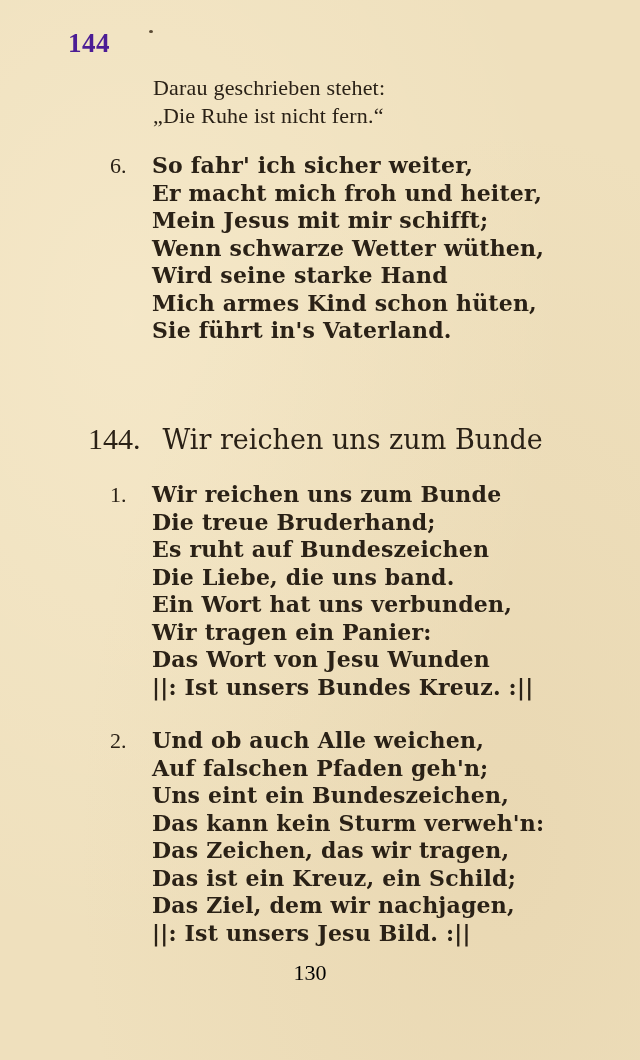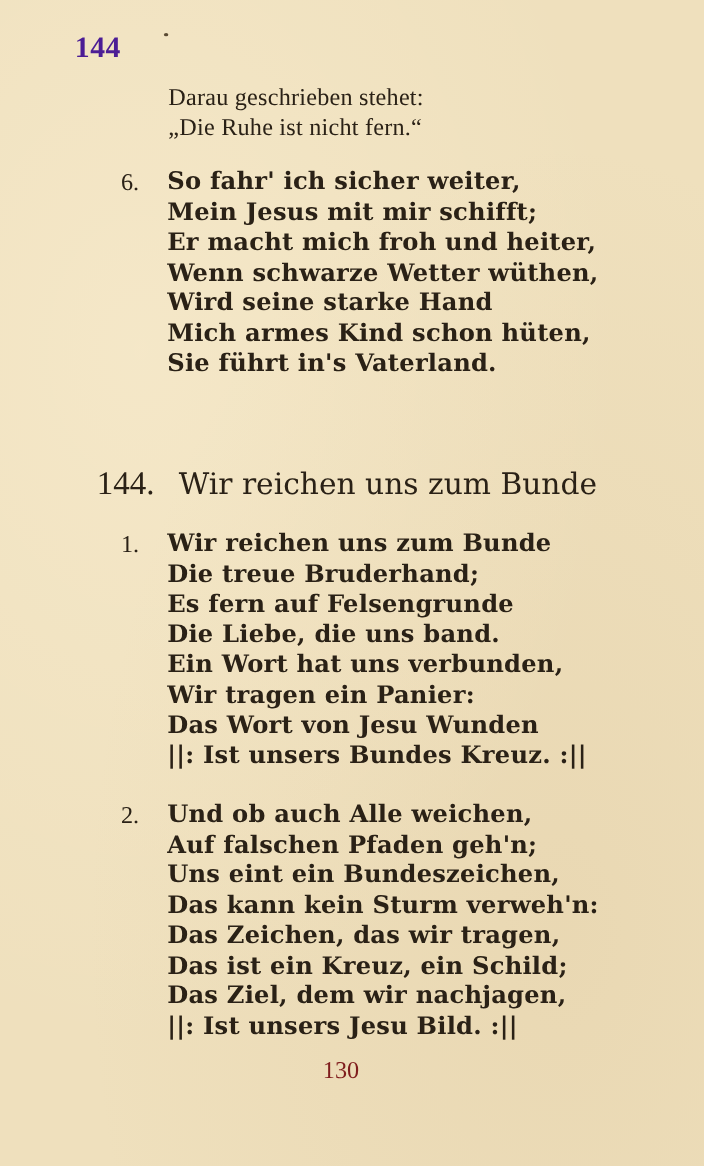--- a/index.html
+++ b/index.html
@@ -89,59 +89,59 @@
       font-size: 27px;
     }
     .folio {
       position: absolute;
       left: 0;
       width: 620px;
       top: 960px;
       text-align: center;
       font-family: "Liberation Serif", serif;
       font-size: 22px;
-      color: #7f1d1d;
+      color: #000000;
     }
   </style>
 </head>
 <body>
 
 <div class="page">
 
   <div class="running-head">144</div>
   <div class="speck"></div>
 
   <div class="cont-block">
     <span class="line">Darau geschrieben stehet:</span>
     <span class="line">„Die Ruhe ist nicht fern.“</span>
   </div>
 
   <div class="verse" style="top:152px;">
     <span class="num">6.</span>
     <div class="lines">
       <span class="line">So fahr' ich sicher weiter,</span>
+      <span class="line">Er macht mich froh und heiter,</span>
       <span class="line">Mein Jesus mit mir schifft;</span>
-      <span class="line">Er macht mich froh und heiter,</span>
       <span class="line">Wenn schwarze Wetter wüthen,</span>
       <span class="line">Wird seine starke Hand</span>
       <span class="line">Mich armes Kind schon hüten,</span>
       <span class="line">Sie führt in's Vaterland.</span>
     </div>
   </div>
 
   <div class="hymn-title">
     <span class="hymn-num">144.</span><span class="hymn-name">Wir reichen uns zum Bunde</span>
   </div>
 
   <div class="verse" style="top:481px;">
     <span class="num">1.</span>
     <div class="lines">
       <span class="line">Wir reichen uns zum Bunde</span>
       <span class="line">Die treue Bruderhand;</span>
-      <span class="line">Es fern auf Felsengrunde</span>
+      <span class="line">Es ruht auf Bundeszeichen</span>
       <span class="line">Die Liebe, die uns band.</span>
       <span class="line">Ein Wort hat uns verbunden,</span>
       <span class="line">Wir tragen ein Panier:</span>
       <span class="line">Das Wort von Jesu Wunden</span>
       <span class="line">||: Ist unsers Bundes Kreuz. :||</span>
     </div>
   </div>
 
   <div class="verse" style="top:727px;">
     <span class="num">2.</span>

